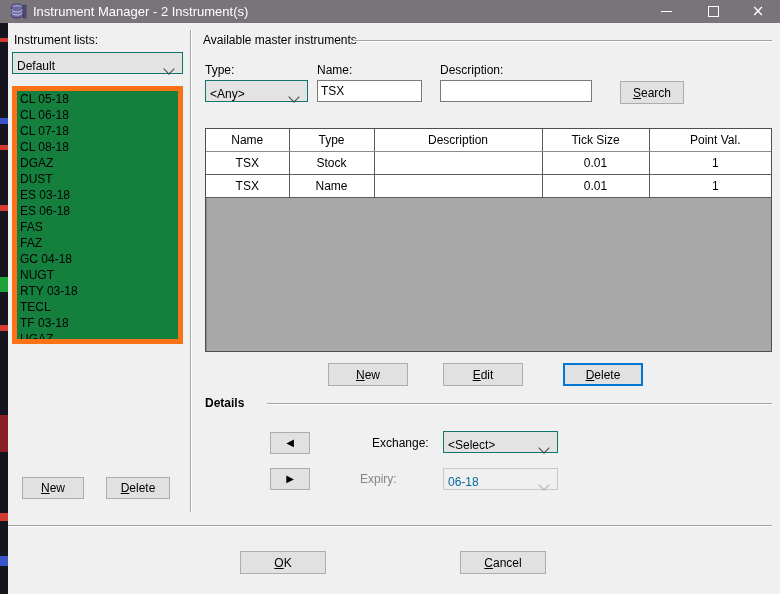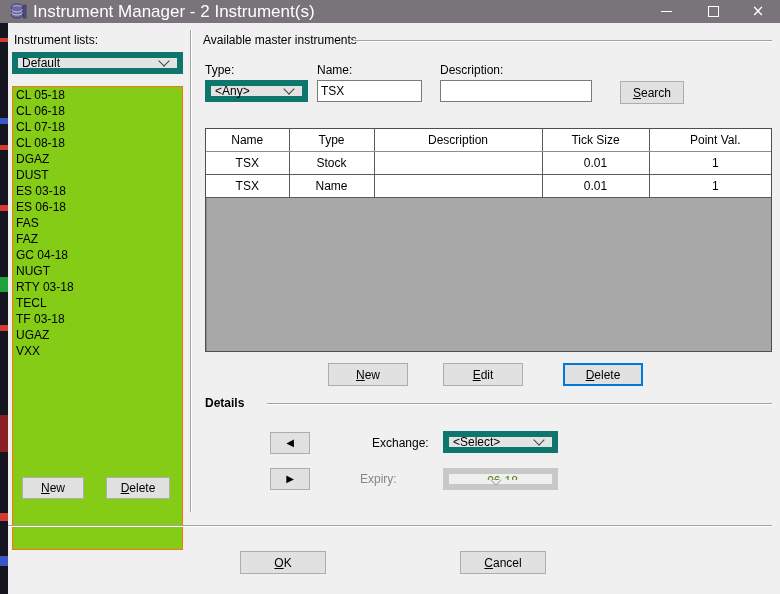--- a/index.html
+++ b/index.html
@@ -5,41 +5,41 @@
   html,body{margin:0;padding:0;background:#d9d9d9;}
   .screen{position:relative;width:780px;height:594px;overflow:hidden;
     font-family:"Liberation Sans","DejaVu Sans",sans-serif;font-size:12px;color:#000;
     background:#f0f0f0;}
   
   .strip{position:absolute;left:0;top:23px;width:8px;height:571px;background:#15151f;}
   .strip .mark{position:absolute;left:0;width:8px;}
   
   .titlebar{position:absolute;left:0;top:0;width:780px;height:23px;background:#79737a;}
   .titlebar .app-icon{position:absolute;left:10px;top:3px;width:17px;height:17px;}
-  .titlebar .title{position:absolute;left:33px;top:0;height:23px;line-height:23px;color:#ffffff;font-size:17px;}
+  .titlebar .title{position:absolute;left:33px;top:0;height:23px;line-height:23px;color:#ffffff;font-size:13px;}
   .caption-btn{position:absolute;top:0;width:34px;height:23px;display:flex;align-items:center;justify-content:center;}
   .glyph-min{width:11px;height:1px;background:#fff;}
   .glyph-max{width:9px;height:9px;border:1px solid #fff;}
   .glyph-close{color:#fff;font-size:15px;line-height:15px;font-family:"DejaVu Sans",sans-serif;}
   
   .label{position:absolute;white-space:nowrap;}
   .btn{position:absolute;background:#e1e1e1;border:1px solid #adadad;display:flex;align-items:center;justify-content:center;
     font-size:12px;color:#000;box-sizing:border-box;cursor:default;}
   .btn.focused{border:2px solid #0078d7;}
-  .combo{position:absolute;background:#e3e3e3;border:6px solid #0f766e;box-sizing:border-box;display:flex;align-items:center;}
+  .combo{position:absolute;background:#e3e3e3;border:1px solid #0f766e;box-sizing:border-box;display:flex;align-items:flex-end;}
   .combo .val{padding-left:4px;flex:1;white-space:nowrap;overflow:hidden;}
   .chev{width:7px;height:7px;border-right:1px solid #444;border-bottom:1px solid #444;transform:rotate(45deg);margin:-4px 9px 0 0;}
-  .combo.disabled{background:#efefef;border-color:#c8c8c8;color:#4d7c0f;flex-direction:column;}
+  .combo.disabled{background:#efefef;border-color:#c8c8c8;color:#0369a1;}
   .combo.disabled .chev{border-color:#b0b0b0;}
   .tbox{position:absolute;background:#fff;border:1px solid #7a7a7a;box-sizing:border-box;font:12px "Liberation Sans",sans-serif;
     padding:0 3px;color:#000;outline:none;}
   .etched-h{position:absolute;height:1px;background:#a3a3a3;box-shadow:0 1px 0 #ffffff;}
   .etched-v{position:absolute;width:1px;background:#a3a3a3;box-shadow:1px 0 0 #ffffff;}
   
-  .listbox{position:absolute;left:12px;top:86px;width:171px;height:464px;background:#84cc16;border:1px solid #f97316;
+  .listbox{position:absolute;left:12px;top:86px;width:171px;height:258px;background:#15803d;border:5px solid #f97316;
     box-sizing:border-box;overflow:hidden;}
   .listbox .list-item{height:16px;line-height:16px;padding-left:3px;}
   
   .gridwrap{position:absolute;left:205px;top:128px;width:567px;height:224px;background:#a8a8a8;
     border:1px solid #4f4f4f;box-sizing:border-box;box-shadow:inset 1px 1px 0 #8a8a8a;}
   table.grid{border-collapse:collapse;table-layout:fixed;width:565px;}
   table.grid th,table.grid td{border:1px solid #5b5b5b;border-top:none;background:#fff;height:22px;
     text-align:center;font-weight:normal;font-size:12px;padding:0 2px;overflow:hidden;white-space:nowrap;}
   table.grid th{border-bottom-color:#8c8c8c;text-align:center;}
   table.grid th:first-child,table.grid td:first-child{border-left:none;}

